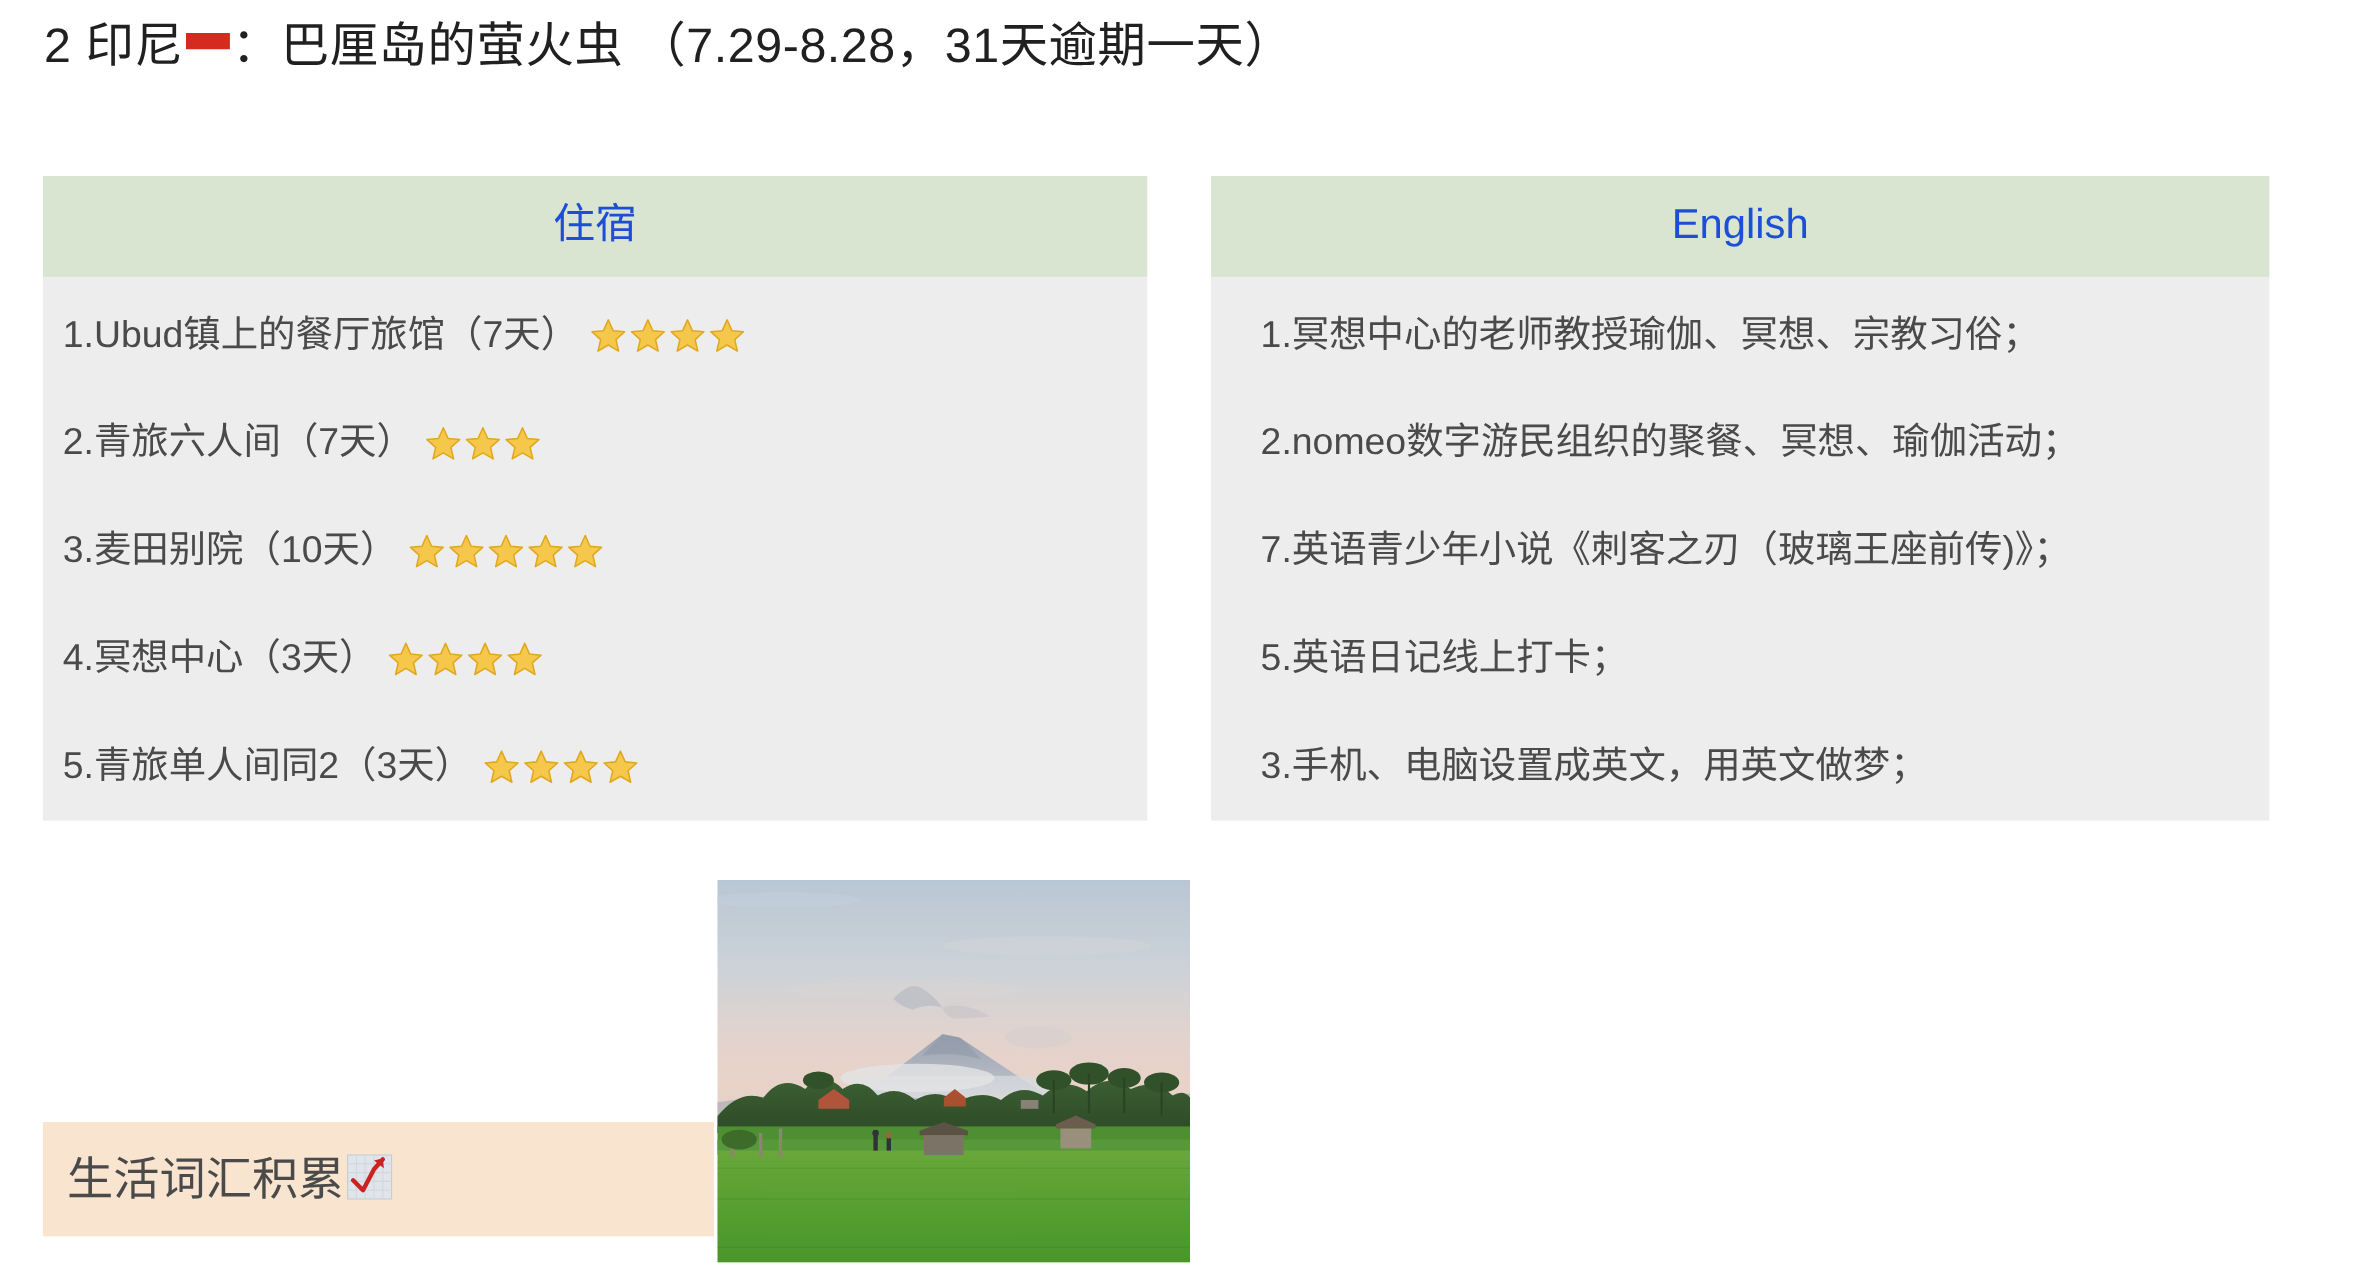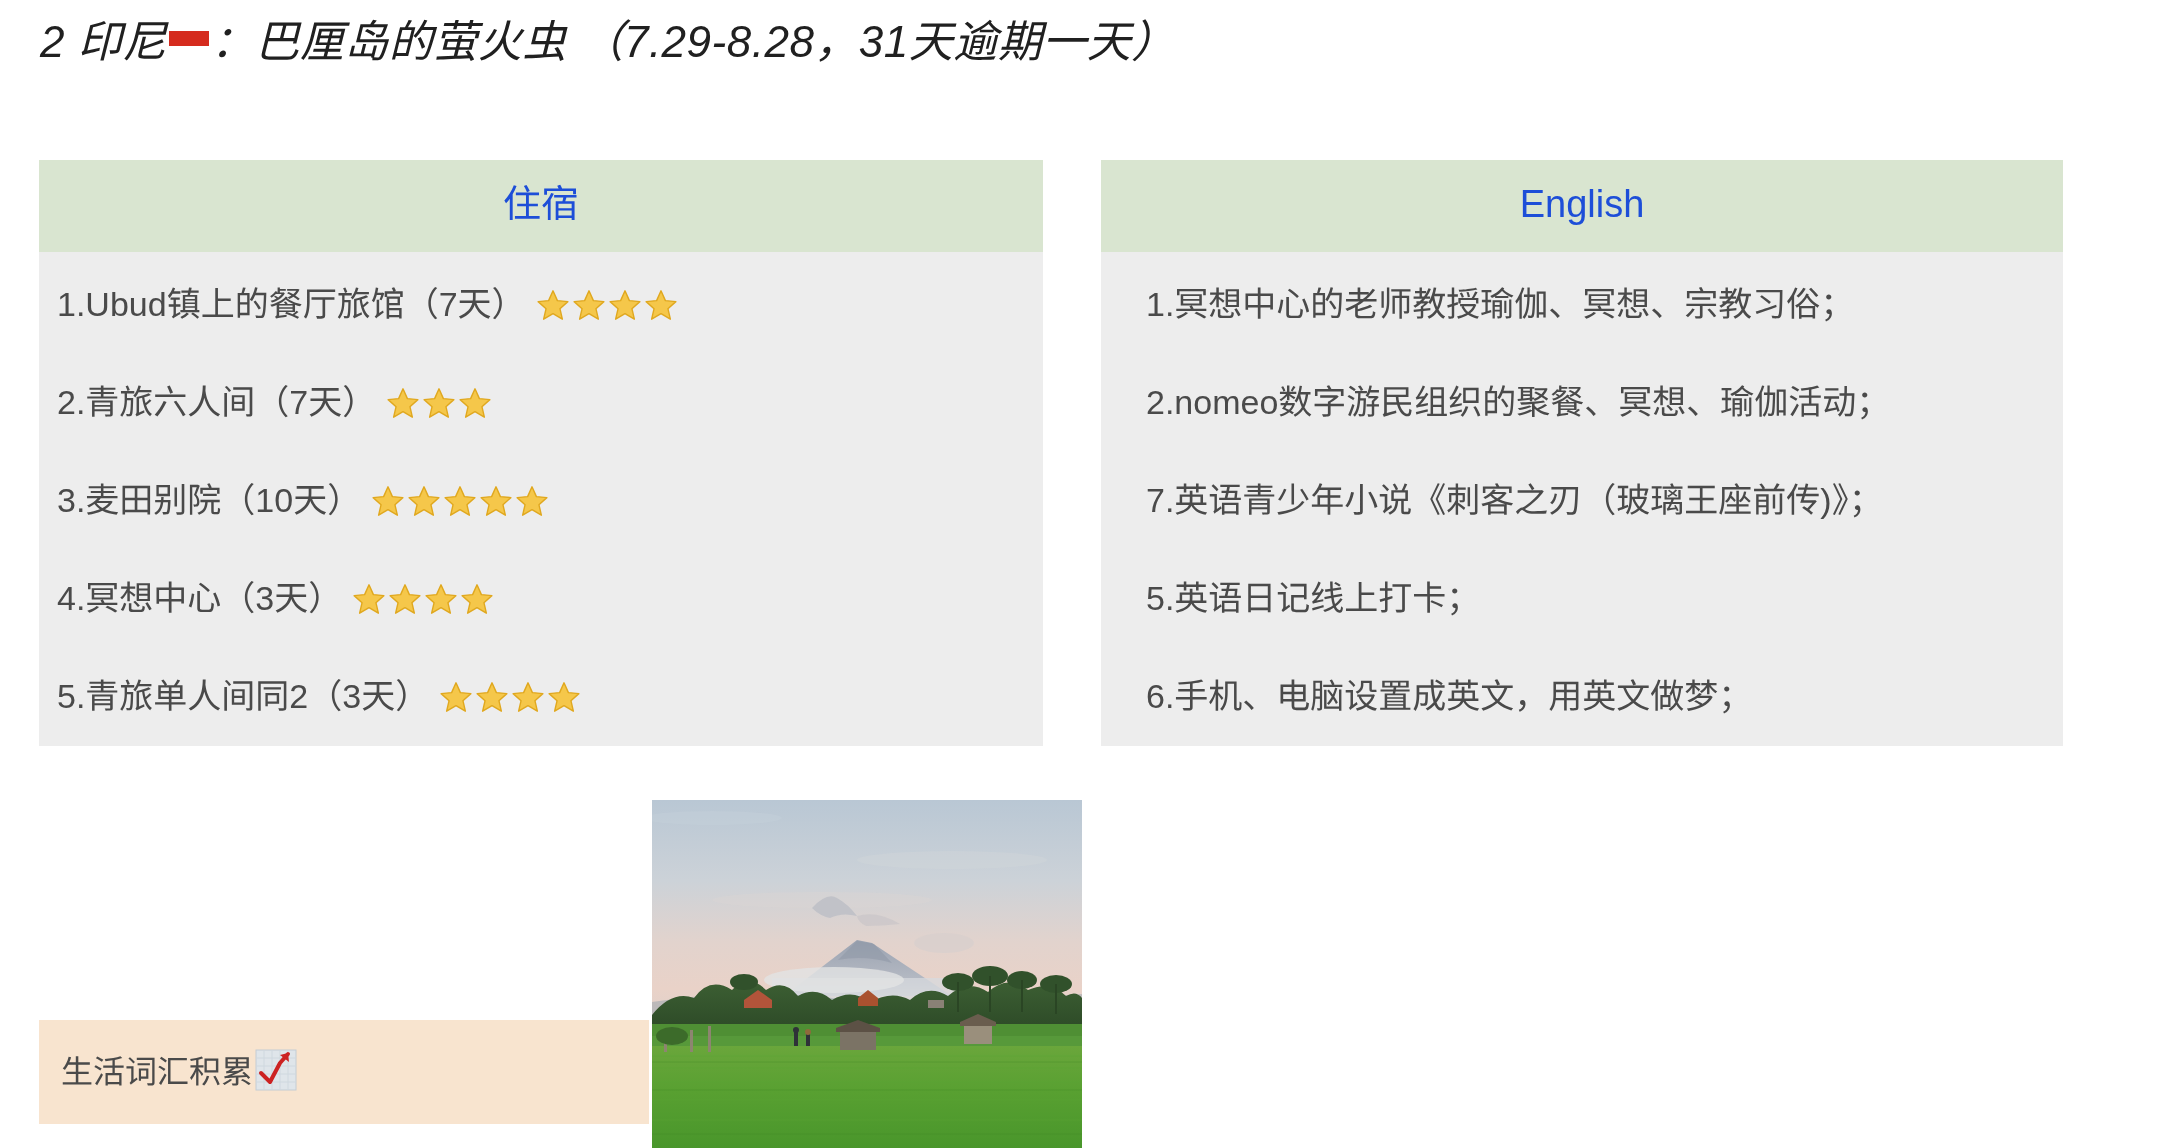--- a/index.html
+++ b/index.html
@@ -21,21 +21,20 @@
   .page-title {
     position: absolute;
     left: 40px;
     top: 14px;
     font-size: 44px;
     line-height: 1.25;
     font-weight: 400;
     color: #202020;
     white-space: nowrap;
     letter-spacing: 0.5px;
-    font-style: italic;
   }
   .page-title .flag-icon {
     display: inline-block;
     vertical-align: -4px;
     margin: 0 2px;
   }
 
   
   .table-block {
     position: absolute;
@@ -90,21 +89,21 @@
     top: 1020px;
     width: 610px;
     height: 104px;
     background: #f8e4cf;
     display: flex;
     align-items: center;
     padding-left: 22px;
     box-sizing: border-box;
   }
   .vocab-label {
-    font-size: 32px;
+    font-size: 42px;
     color: #4a4a4a;
     line-height: 1;
   }
   .chart-icon {
     display: inline-block;
     vertical-align: -6px;
     margin-left: 2px;
   }
 
   
@@ -234,21 +233,21 @@
     <div class="trow">
         <span class="row-text">2.nomeo数字游民组织的聚餐、冥想、瑜伽活动；</span>
       </div>
     <div class="trow">
         <span class="row-text">7.英语青少年小说《刺客之刃（玻璃王座前传)》；</span>
       </div>
     <div class="trow">
         <span class="row-text">5.英语日记线上打卡；</span>
       </div>
     <div class="trow">
-        <span class="row-text">6.手机、电脑设置成英文，用英文做梦；</span>
+        <span class="row-text">3.手机、电脑设置成英文，用英文做梦；</span>
       </div>
   </div>
 </div>
 
 <div class="vocab-box">
   <span class="vocab-label">生活词汇积累</span>
     <span class="chart-icon"><svg width="42" height="42" viewBox="0 0 42 42">
         <rect x="1" y="1" width="40" height="40" fill="#dfe5ea" stroke="#c3ccd4" stroke-width="1"></rect>
         <g stroke="#cfd8df" stroke-width="1">
           <line x1="1" y1="9" x2="41" y2="9"></line>

